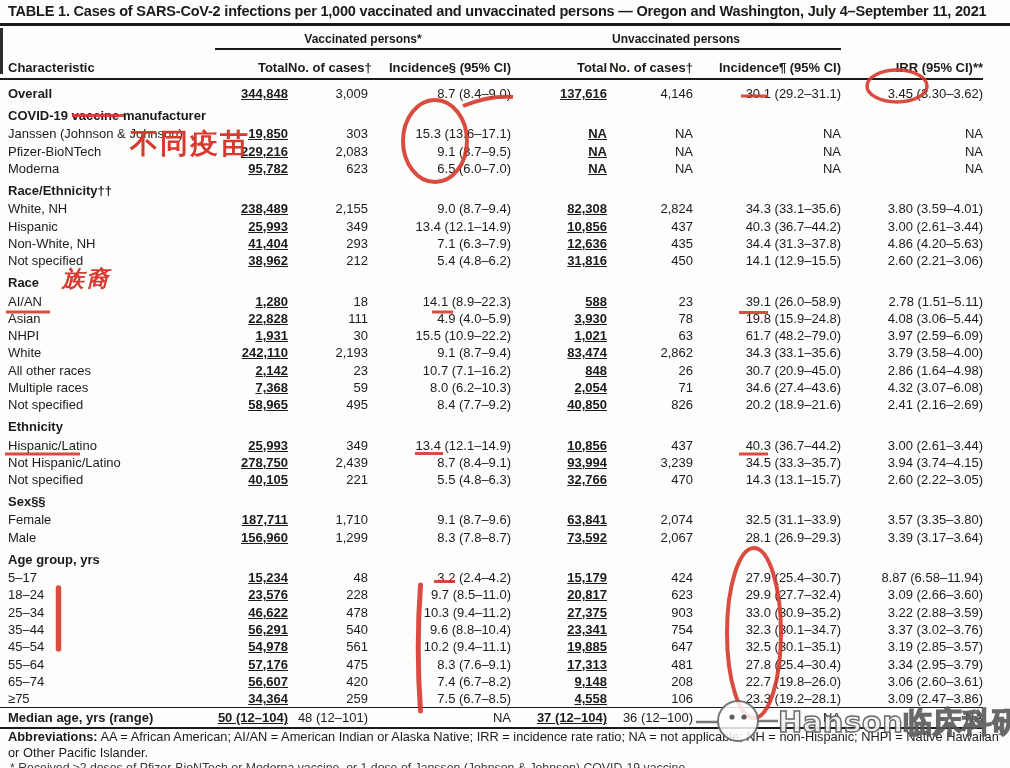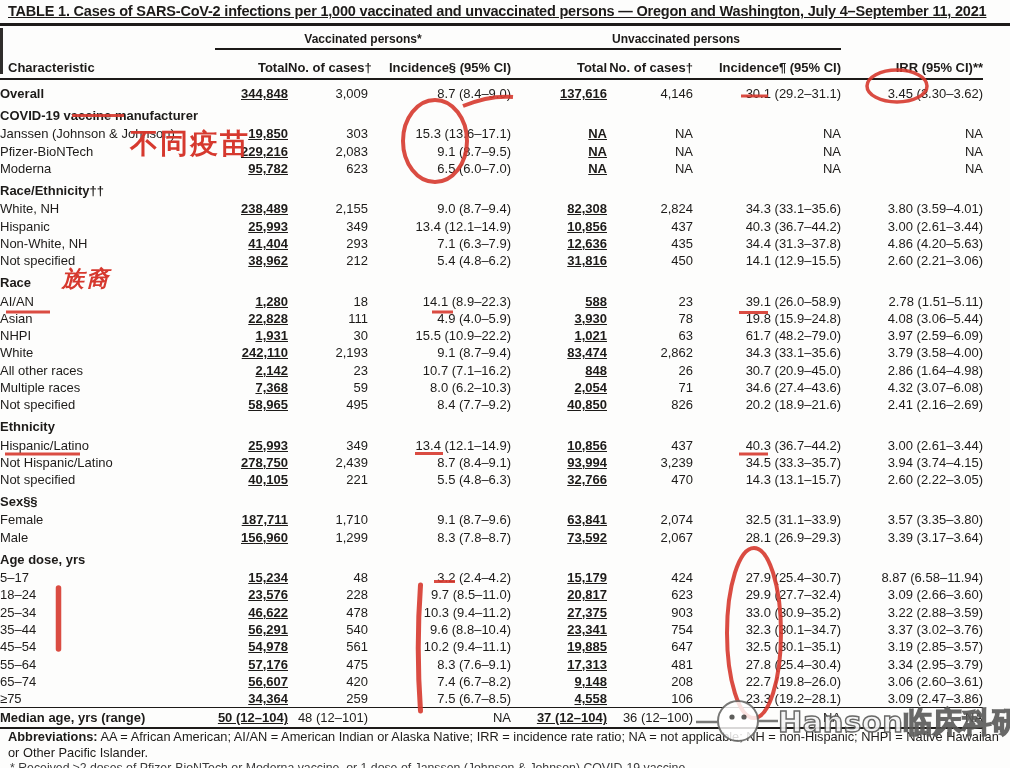--- a/index.html
+++ b/index.html
@@ -1,33 +1,33 @@
 <!DOCTYPE html>
 <html><head>
 <meta charset="utf-8">
 <style>
   html,body{margin:0;padding:0;background:#e8e8e8;}
   .page{position:relative;width:1010px;height:768px;background:#fdfdfc;overflow:hidden;
         font-family:"Liberation Sans","DejaVu Sans",sans-serif;color:#1d1b19;}
   .title{position:absolute;left:8px;top:3px;width:1000px;font-size:14.5px;font-weight:bold;
-         letter-spacing:-0.2px;white-space:nowrap;text-decoration:underline;}
+         letter-spacing:-0.2px;white-space:nowrap;}
   .title-rule{position:absolute;left:0;top:23px;width:1010px;height:2.5px;background:#1d1b19;}
   .edge-artifact{position:absolute;left:0;top:28px;width:3px;height:46px;background:#2f2d2b;}
 
   table.mmwr{position:absolute;left:0;top:25px;border-collapse:collapse;table-layout:fixed;
              width:983px;font-size:13px;}
   table.mmwr th,table.mmwr td{padding:0;margin:0;white-space:nowrap;}
   tr.grp th{height:21px;vertical-align:bottom;font-size:12px;font-weight:bold;
             text-align:center;padding-bottom:2px;}
   th.grp-th{border-bottom:2px solid #1d1b19;}
   tr.cols th{height:25px;vertical-align:bottom;text-align:right;font-weight:bold;
              font-size:13px;padding-bottom:3px;border-bottom:2.5px solid #1d1b19;}
   tr.cols th.left{text-align:left;padding-left:8px;}
   tbody td{height:17.3px;line-height:17px;vertical-align:middle;}
-  tbody td.lbl{text-align:left;}
+  tbody td.lbl{text-align:left;padding-left:8px;}
   tbody td.num{text-align:right;}
   tbody td:nth-child(2),tbody td:nth-child(5){font-weight:bold;text-decoration:underline;}
   tr.section td{font-weight:bold;height:21px;vertical-align:bottom;padding-bottom:2px;line-height:14px;}
   tr.spacer td{height:5px;}
   tr.median td{border-top:1.5px solid #1d1b19;border-bottom:2.5px solid #1d1b19;height:18.5px;}
   tr.median td.lbl{font-weight:bold;}
   td.boldlbl{font-weight:bold;}
 
   .footnote{position:absolute;left:8px;top:729px;width:998px;font-size:12.8px;line-height:15.5px;}
   .footnote b{font-weight:bold;}
@@ -296,21 +296,21 @@
           <td class="lbl">Male</td>
           <td class="num">156,960</td>
           <td class="num">1,299</td>
           <td class="num">8.3 (7.8–8.7)</td>
           <td class="num">73,592</td>
           <td class="num">2,067</td>
           <td class="num">28.1 (26.9–29.3)</td>
           <td class="num">3.39 (3.17–3.64)</td>
         </tr>
         <tr class="section">
-          <td colspan="8" class="lbl">Age dose, yrs</td>
+          <td colspan="8" class="lbl">Age group, yrs</td>
         </tr>
         <tr>
           <td class="lbl">5–17</td>
           <td class="num">15,234</td>
           <td class="num">48</td>
           <td class="num">3.2 (2.4–4.2)</td>
           <td class="num">15,179</td>
           <td class="num">424</td>
           <td class="num">27.9 (25.4–30.7)</td>
           <td class="num">8.87 (6.58–11.94)</td>

